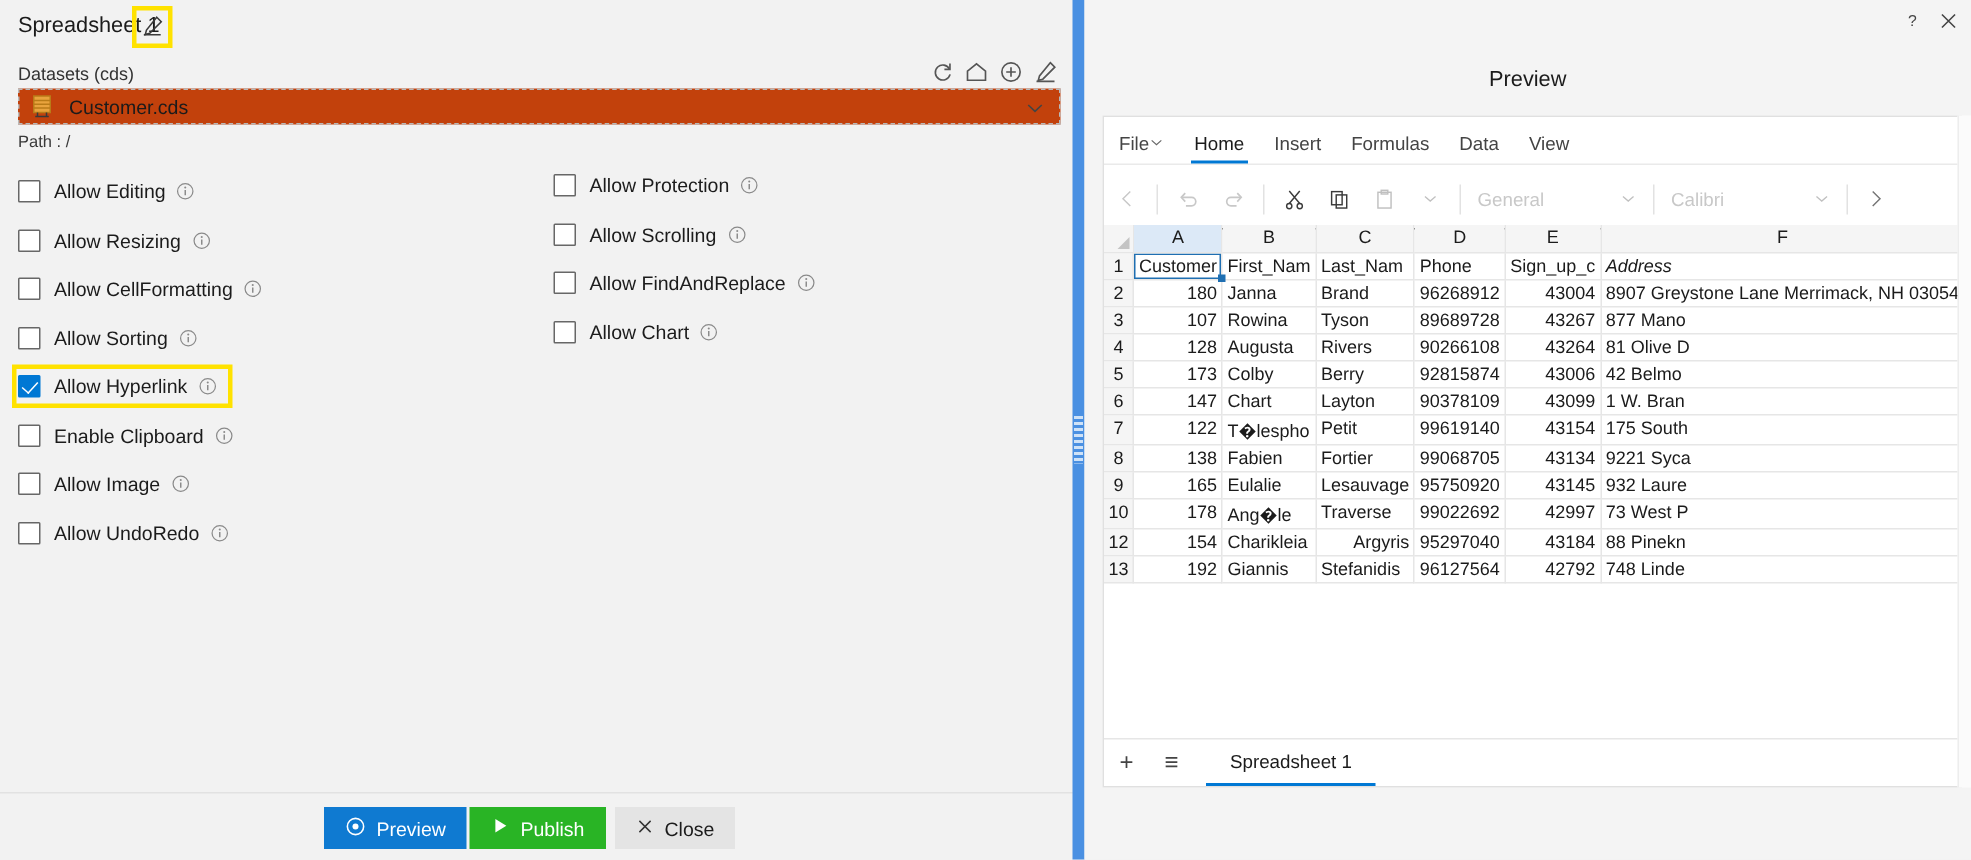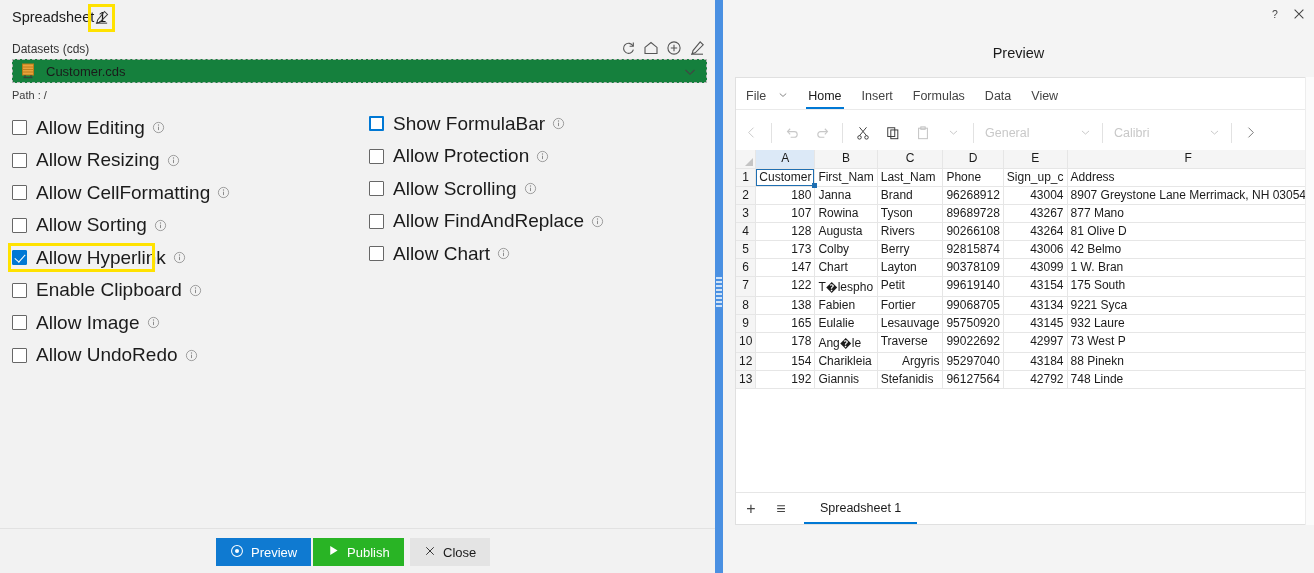--- a/index.html
+++ b/index.html
@@ -35,21 +35,21 @@
   #datasets-label{
     position:absolute; left:12px; top:42px; font-size:12px; color:#333;
   }
   #ds-toolbar{
     position:absolute; right:14px; top:40px; display:flex; gap:7px; align-items:center;
   }
   .ds-ic{ width:16px; height:16px; cursor:pointer; display:block; }
 
   #ds-select{
     position:absolute; left:12px; top:59px; width:695px; height:24px;
-    border:1px dashed #b9b9b9; background:#15803d;
+    border:1px dashed #b9b9b9; background:#c2410c;
     display:flex; align-items:center; cursor:pointer;
   }
   #ds-dbicon{ margin-left:8px; width:14px; height:16px; display:block; }
   #ds-name{ margin-left:11px; font-size:13px; color:#1b1b1b; }
   #ds-chev{ position:absolute; right:9px; top:5px; }
 
   #path-text{
     position:absolute; left:12px; top:89px; font-size:11px; color:#3a3a3a;
   }
 
@@ -67,21 +67,21 @@
     width:15px; height:15px; border:1px solid #676767; background:#fff;
     border-radius:1px; flex:0 0 auto; position:relative;
   }
   .cb.checked{ background:#0078d4; border-color:#0078d4; }
   .cb.checked:after{
     content:""; position:absolute; left:4px; top:1px;
     width:5px; height:9px; border:solid #fff; border-width:0 1.7px 1.7px 0;
     transform:rotate(42deg);
   }
   .cb.focused{ border:2px solid #0078d4; }
-  .opt-label{ margin-left:9px; font-size:19px; color:#1b1b1b; white-space:nowrap; }
+  .opt-label{ margin-left:9px; font-size:13px; color:#1b1b1b; white-space:nowrap; }
   .info-ic{ margin-left:7px; width:13px; height:13px; flex:0 0 auto; cursor:pointer; }
   .hl-box{
     position:absolute; left:0px; top:-3px; height:29px;
     border:3px solid #ffe200; pointer-events:none;
   }
 
   
   #footer{
     position:absolute; left:0; bottom:0; width:719px; height:45px;
     background:#f2f2f2; border-top:1px solid #e2e2e2;
@@ -126,21 +126,21 @@
     background:#fff; border:1px solid #e0e0e0;
   }
 
   
   #ribbon-tabs{
     position:absolute; left:0; top:0; width:100%; height:32px;
     border-bottom:1px solid #eaeaea; display:flex; align-items:flex-end;
   }
   .rtab{
     position:relative; padding:0 10px 6px 10px; font-size:12.5px;
-    color:#444; cursor:pointer; display:flex; align-items:center; gap:12px;
+    color:#444; cursor:pointer; display:flex; align-items:center; gap:0;
   }
   .rtab.active{ color:#1b1b1b; }
   .rtab.active:after{
     content:""; position:absolute; left:8px; right:8px; bottom:0;
     height:2.5px; background:#0078d4;
   }
   #ribbon-collapse{
     position:absolute; right:10px; bottom:7px; cursor:pointer;
   }
 
@@ -346,29 +346,20 @@
         <span class="cb"></span>
         <span class="opt-label">Allow UndoRedo</span>
         <span class="info-ic"><svg width="13" height="13" viewBox="0 0 16 16">
             <circle cx="8" cy="8" r="6.3" fill="none" stroke="#8a8a8a" stroke-width="1"></circle>
             <path d="M8 7v4.2" stroke="#8a8a8a" stroke-width="1.2"></path>
             <circle cx="8" cy="4.9" r=".85" fill="#8a8a8a"></circle>
           </svg></span>
       </div>
     </div>
   <div id="col-right" class="opt-col">
-      <div class="opt-row">
-        <span class="cb focused"></span>
-        <span class="opt-label">Show FormulaBar</span>
-        <span class="info-ic"><svg width="13" height="13" viewBox="0 0 16 16">
-            <circle cx="8" cy="8" r="6.3" fill="none" stroke="#8a8a8a" stroke-width="1"></circle>
-            <path d="M8 7v4.2" stroke="#8a8a8a" stroke-width="1.2"></path>
-            <circle cx="8" cy="4.9" r=".85" fill="#8a8a8a"></circle>
-          </svg></span>
-      </div>
       <div class="opt-row">
         <span class="cb"></span>
         <span class="opt-label">Allow Protection</span>
         <span class="info-ic"><svg width="13" height="13" viewBox="0 0 16 16">
             <circle cx="8" cy="8" r="6.3" fill="none" stroke="#8a8a8a" stroke-width="1"></circle>
             <path d="M8 7v4.2" stroke="#8a8a8a" stroke-width="1.2"></path>
             <circle cx="8" cy="4.9" r=".85" fill="#8a8a8a"></circle>
           </svg></span>
       </div>
       <div class="opt-row">
@@ -560,21 +551,21 @@
             </tr>
           </thead>
         <tbody>
             <tr>
               <td class="rowhead">1</td>
               <td class="selcell" style="width: 56px;">Customer</td>
               <td style="width: 58px;">First_Nam</td>
               <td style="width: 56px;">Last_Nam</td>
               <td style="width: 70px;">Phone</td>
               <td style="width: 58px;">Sign_up_c</td>
-              <td style="width: 58px;">Address</td>
+              <td style="width: 58px; font-style: italic;">Address</td>
             </tr>
             <tr>
               <td class="rowhead">2</td>
               <td class="num" style="width: 56px;">180</td>
               <td style="width: 58px;">Janna</td>
               <td style="width: 56px;">Brand</td>
               <td class="num" style="width: 70px;">96268912</td>
               <td class="num" style="width: 58px;">43004</td>
               <td class="wrap" style="width: 58px;">8907 Greystone Lane Merrimack, NH 03054</td>
             </tr>

